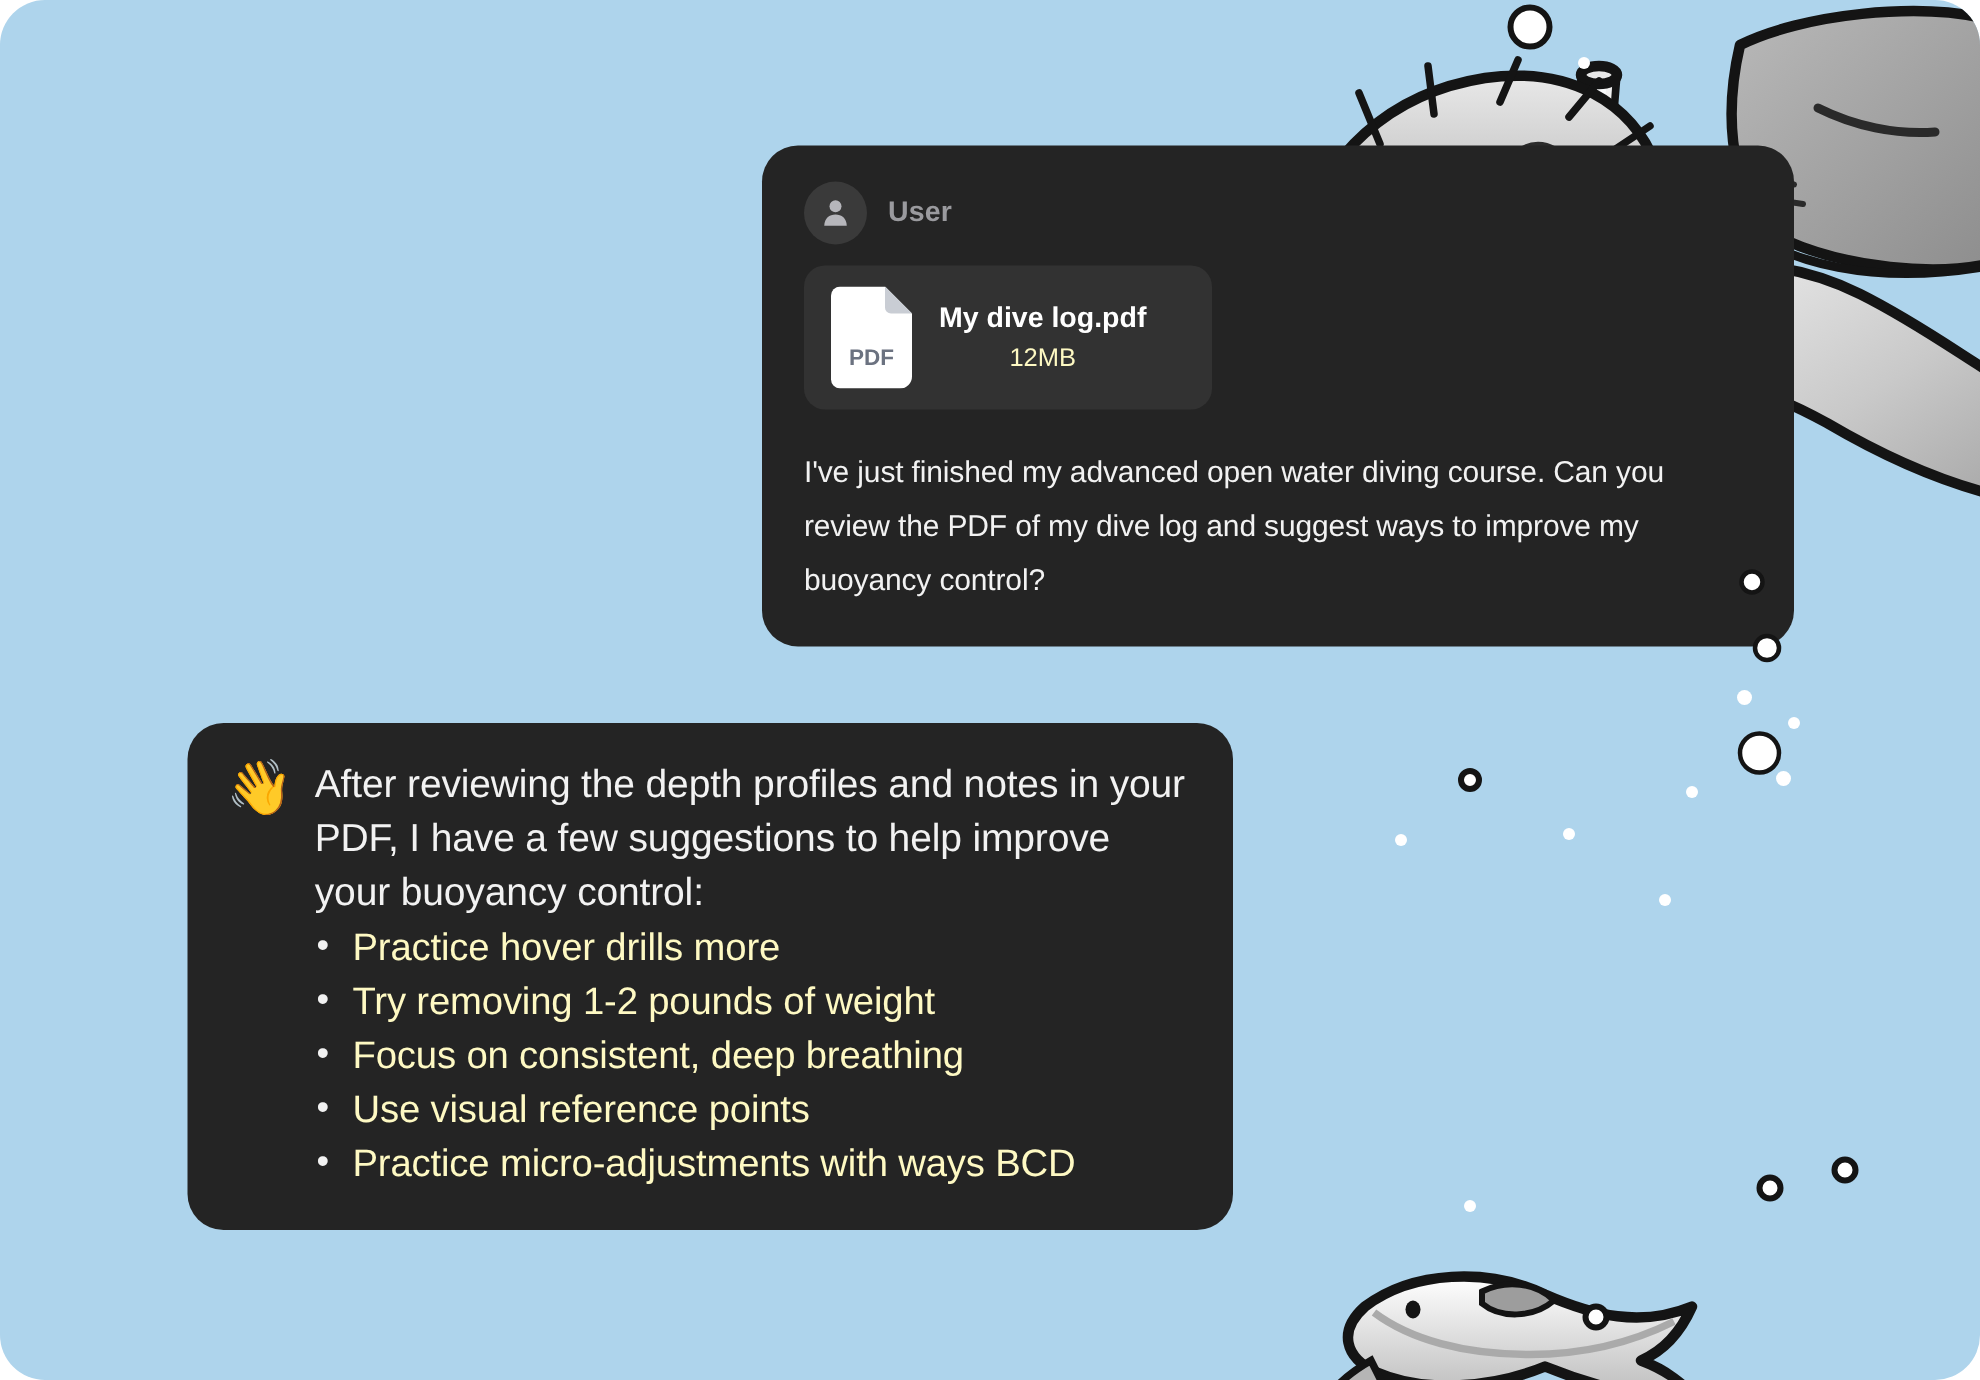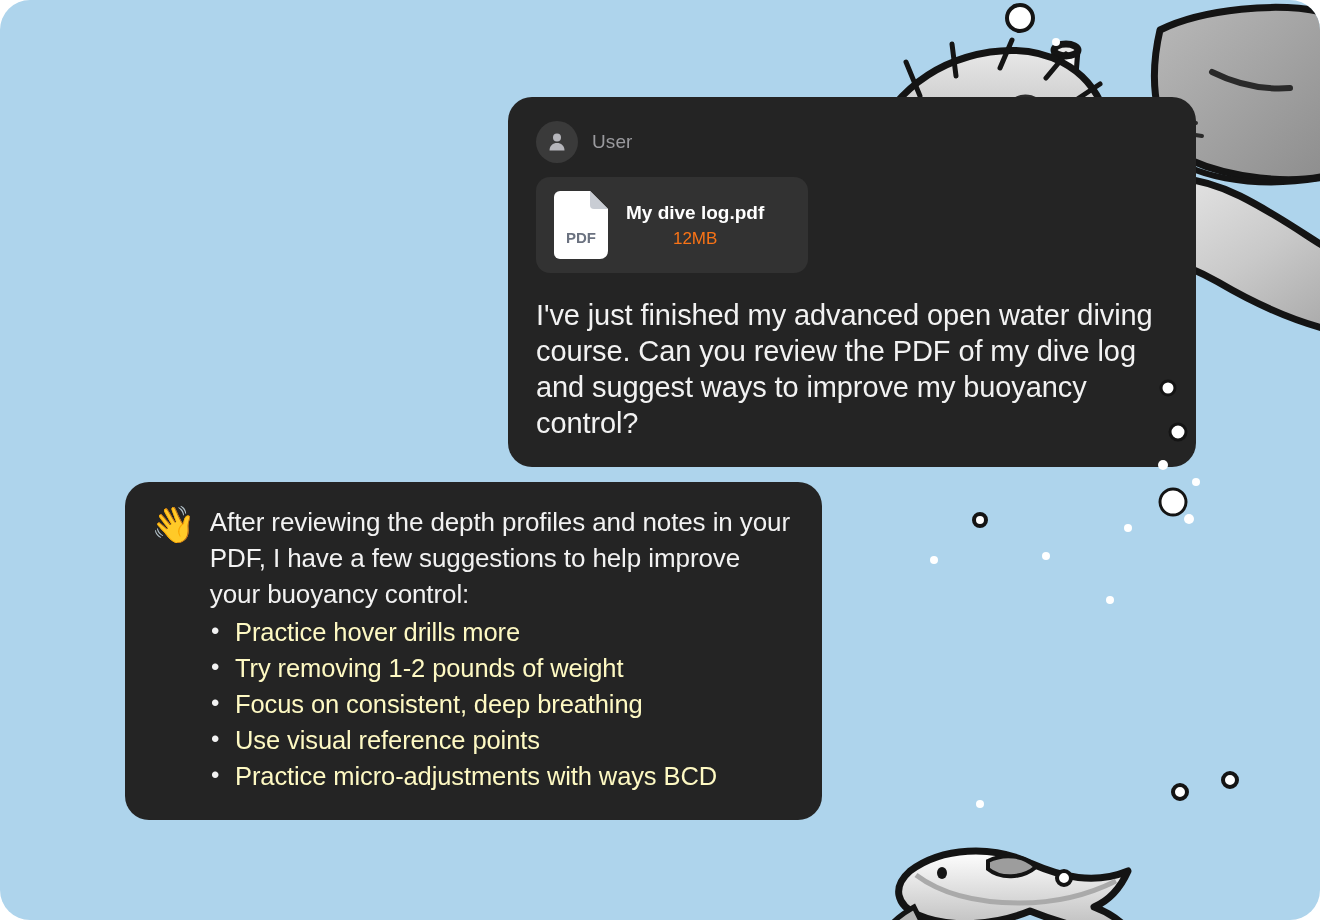--- a/index.html
+++ b/index.html
@@ -53,21 +53,21 @@
     background:#3a3a3a;
     display:flex;
     align-items:center;
     justify-content:center;
     flex:none;
   }
   #avatar svg { display:block; }
   #user-name {
     color:#9a9a9e;
     font-size:19px;
-    font-weight:normal;
+    font-weight:bold;
     letter-spacing:.1px;
     text-align:right;
   }
   #file-card {
     background:#323232;
     border-radius:14px;
     padding:14px 18px;
     display:flex;
     align-items:center;
     gap:18px;
@@ -81,26 +81,26 @@
   }
   #pdf-icon svg { display:block; }
   .file-meta { display:flex; flex-direction:column; gap:5px; min-width:0;text-align:center; }
   #file-name {
     color:#ffffff;
     font-size:19px;
     font-weight:bold;
     white-space:nowrap;
   }
   #file-size {
-    color:#f97316;
+    color:#fef9c3;
     font-size:17px;
   }
   #user-text {
     color:#f2f2f2;
-    font-size:29px;
+    font-size:20px;
     line-height:36px;
     letter-spacing:-.1px;
   }
   #assistant-bubble {
     left:125px; top:482px;
     width:697px;
     padding:22px 28px 26px 26px;
   }
   #assistant-intro-row {
     display:flex;

